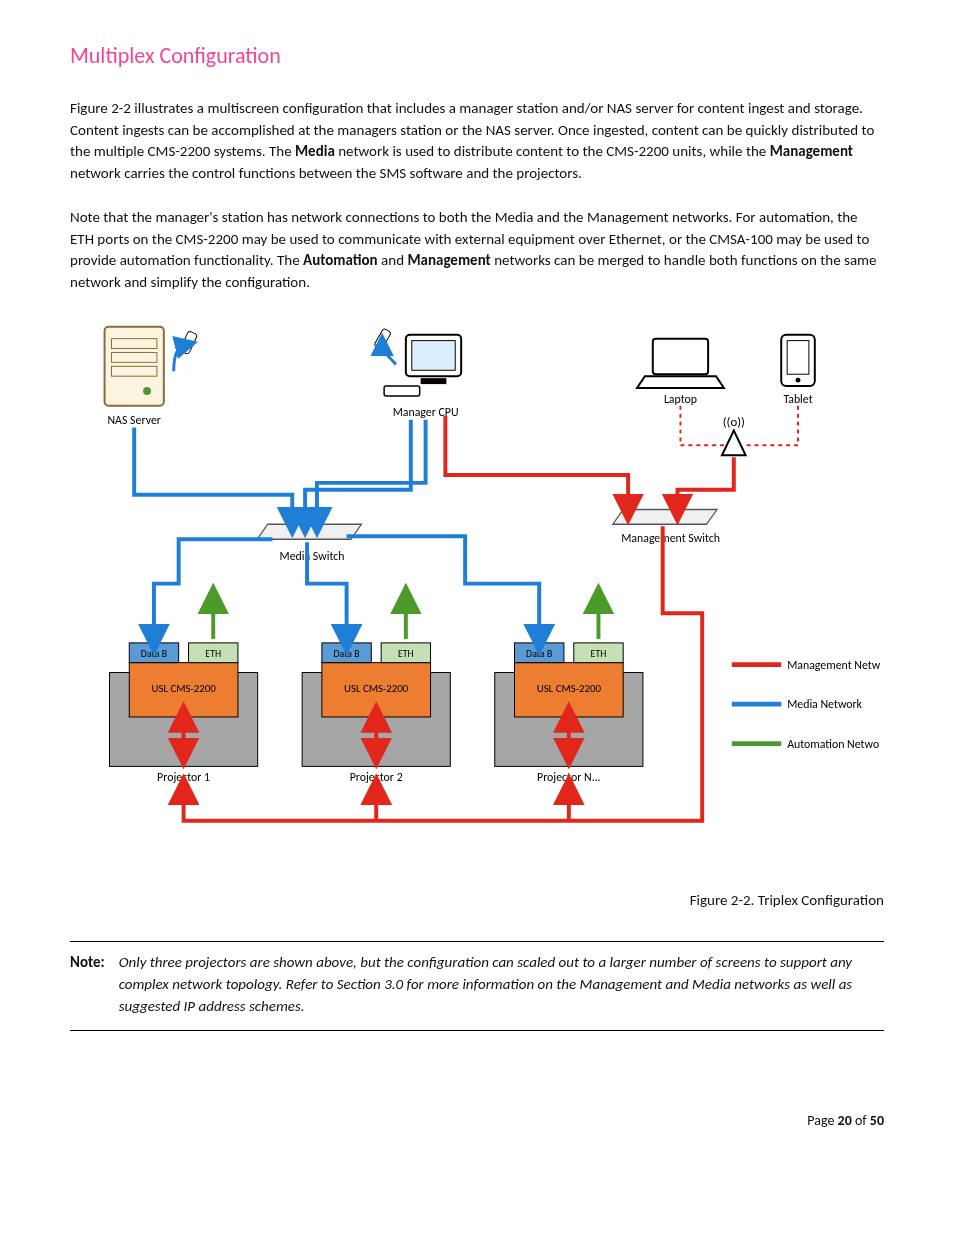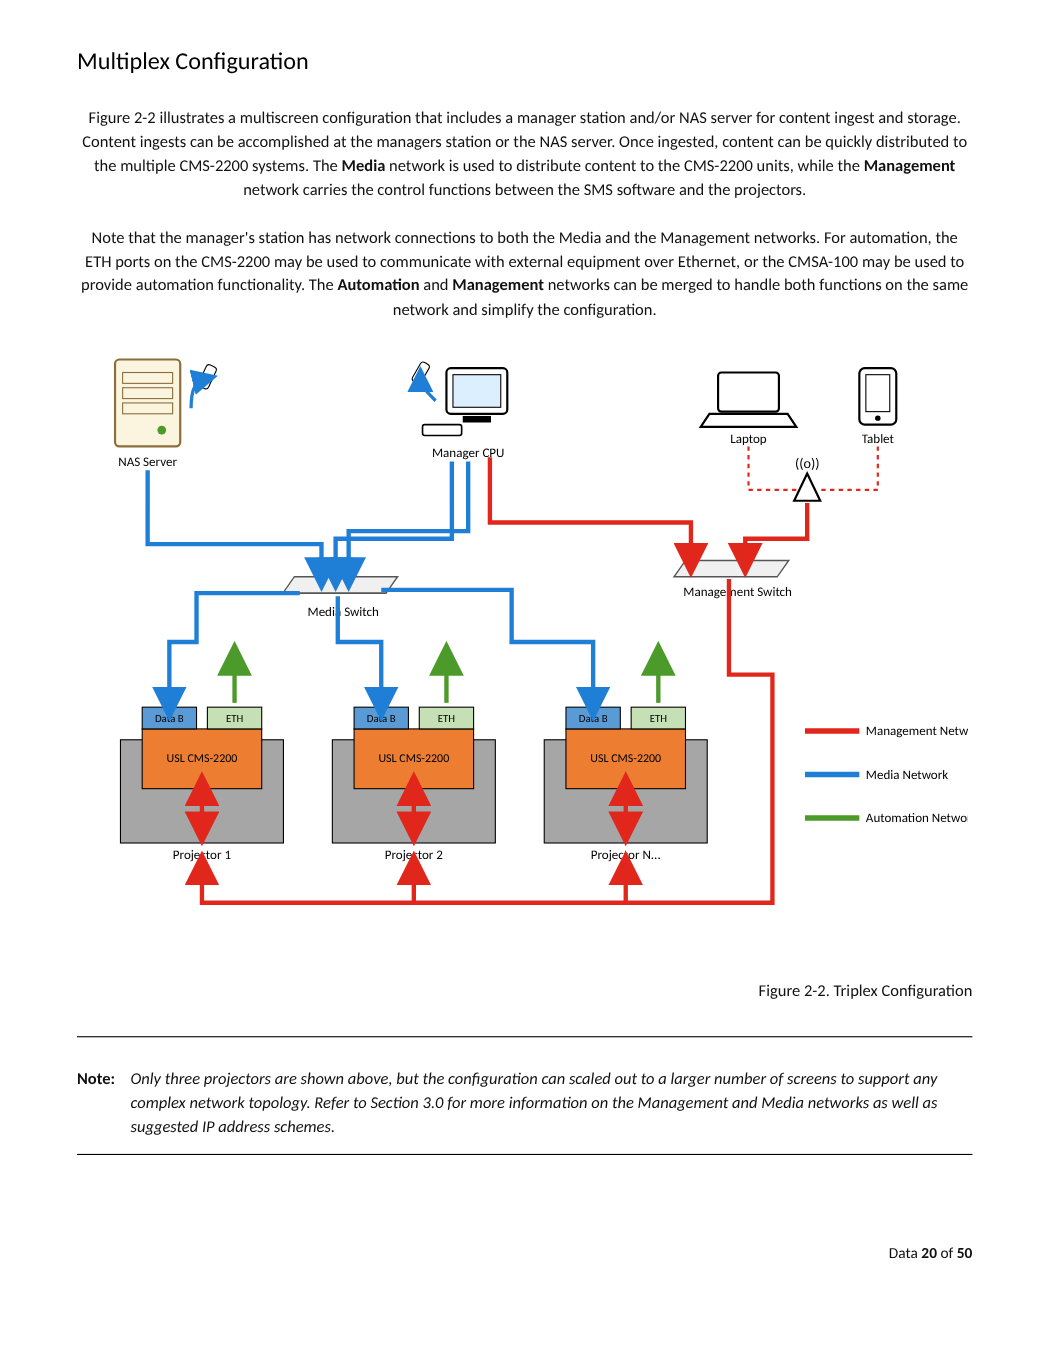--- a/index.html
+++ b/index.html
@@ -6,40 +6,40 @@
     font-family: Calibri, "Segoe UI", Arial, sans-serif;
     font-size: 15px;
     color: #111;
     margin: 0;
     padding: 40px 70px 30px 70px;
     width: 954px;
     box-sizing: border-box;
     line-height: 1.45;
   }
   h2.section {
-    color: #000000;
+    color: #ec4899;
     font-weight: 400;
     font-size: 22px;
     margin: 0 0 26px 0;
   }
   p.body {
     margin: 0 0 22px 0;
-    text-align: center;
+    text-align: left;
   }
   .figure-wrap {
     margin: 20px 0 10px 0;
   }
   .figure-caption {
     text-align: right;
     margin: 12px 0 30px 0;
   }
   .note-box {
     border-top: 1px solid #000;
     border-bottom: 1px solid #000;
-    padding: 28px 0 12px 0;
+    padding: 10px 0 12px 0;
     display: flex;
     gap: 14px;
     margin-bottom: 80px;
   }
   .note-label {
     font-weight: bold;
     flex: 0 0 auto;
   }
   .note-text {
     flex: 1 1 auto;
@@ -213,14 +213,14 @@
 </div>
 
 <div class="figure-caption">Figure 2-2. Triplex Configuration</div>
 
 <div class="note-box">
   <div class="note-label">Note:</div>
   <div class="note-text">Only three projectors are shown above, but the configuration can scaled out to a larger number of screens to support any complex network topology.  Refer to Section 3.0 for more information on the Management and Media networks as well as suggested IP address schemes.</div>
 </div>
 
 <div class="page-footer">
-  <span>Data </span><b>20</b><span> of </span><b>50</b>
+  <span>Page </span><b>20</b><span> of </span><b>50</b>
 </div>
 
 </body></html>

